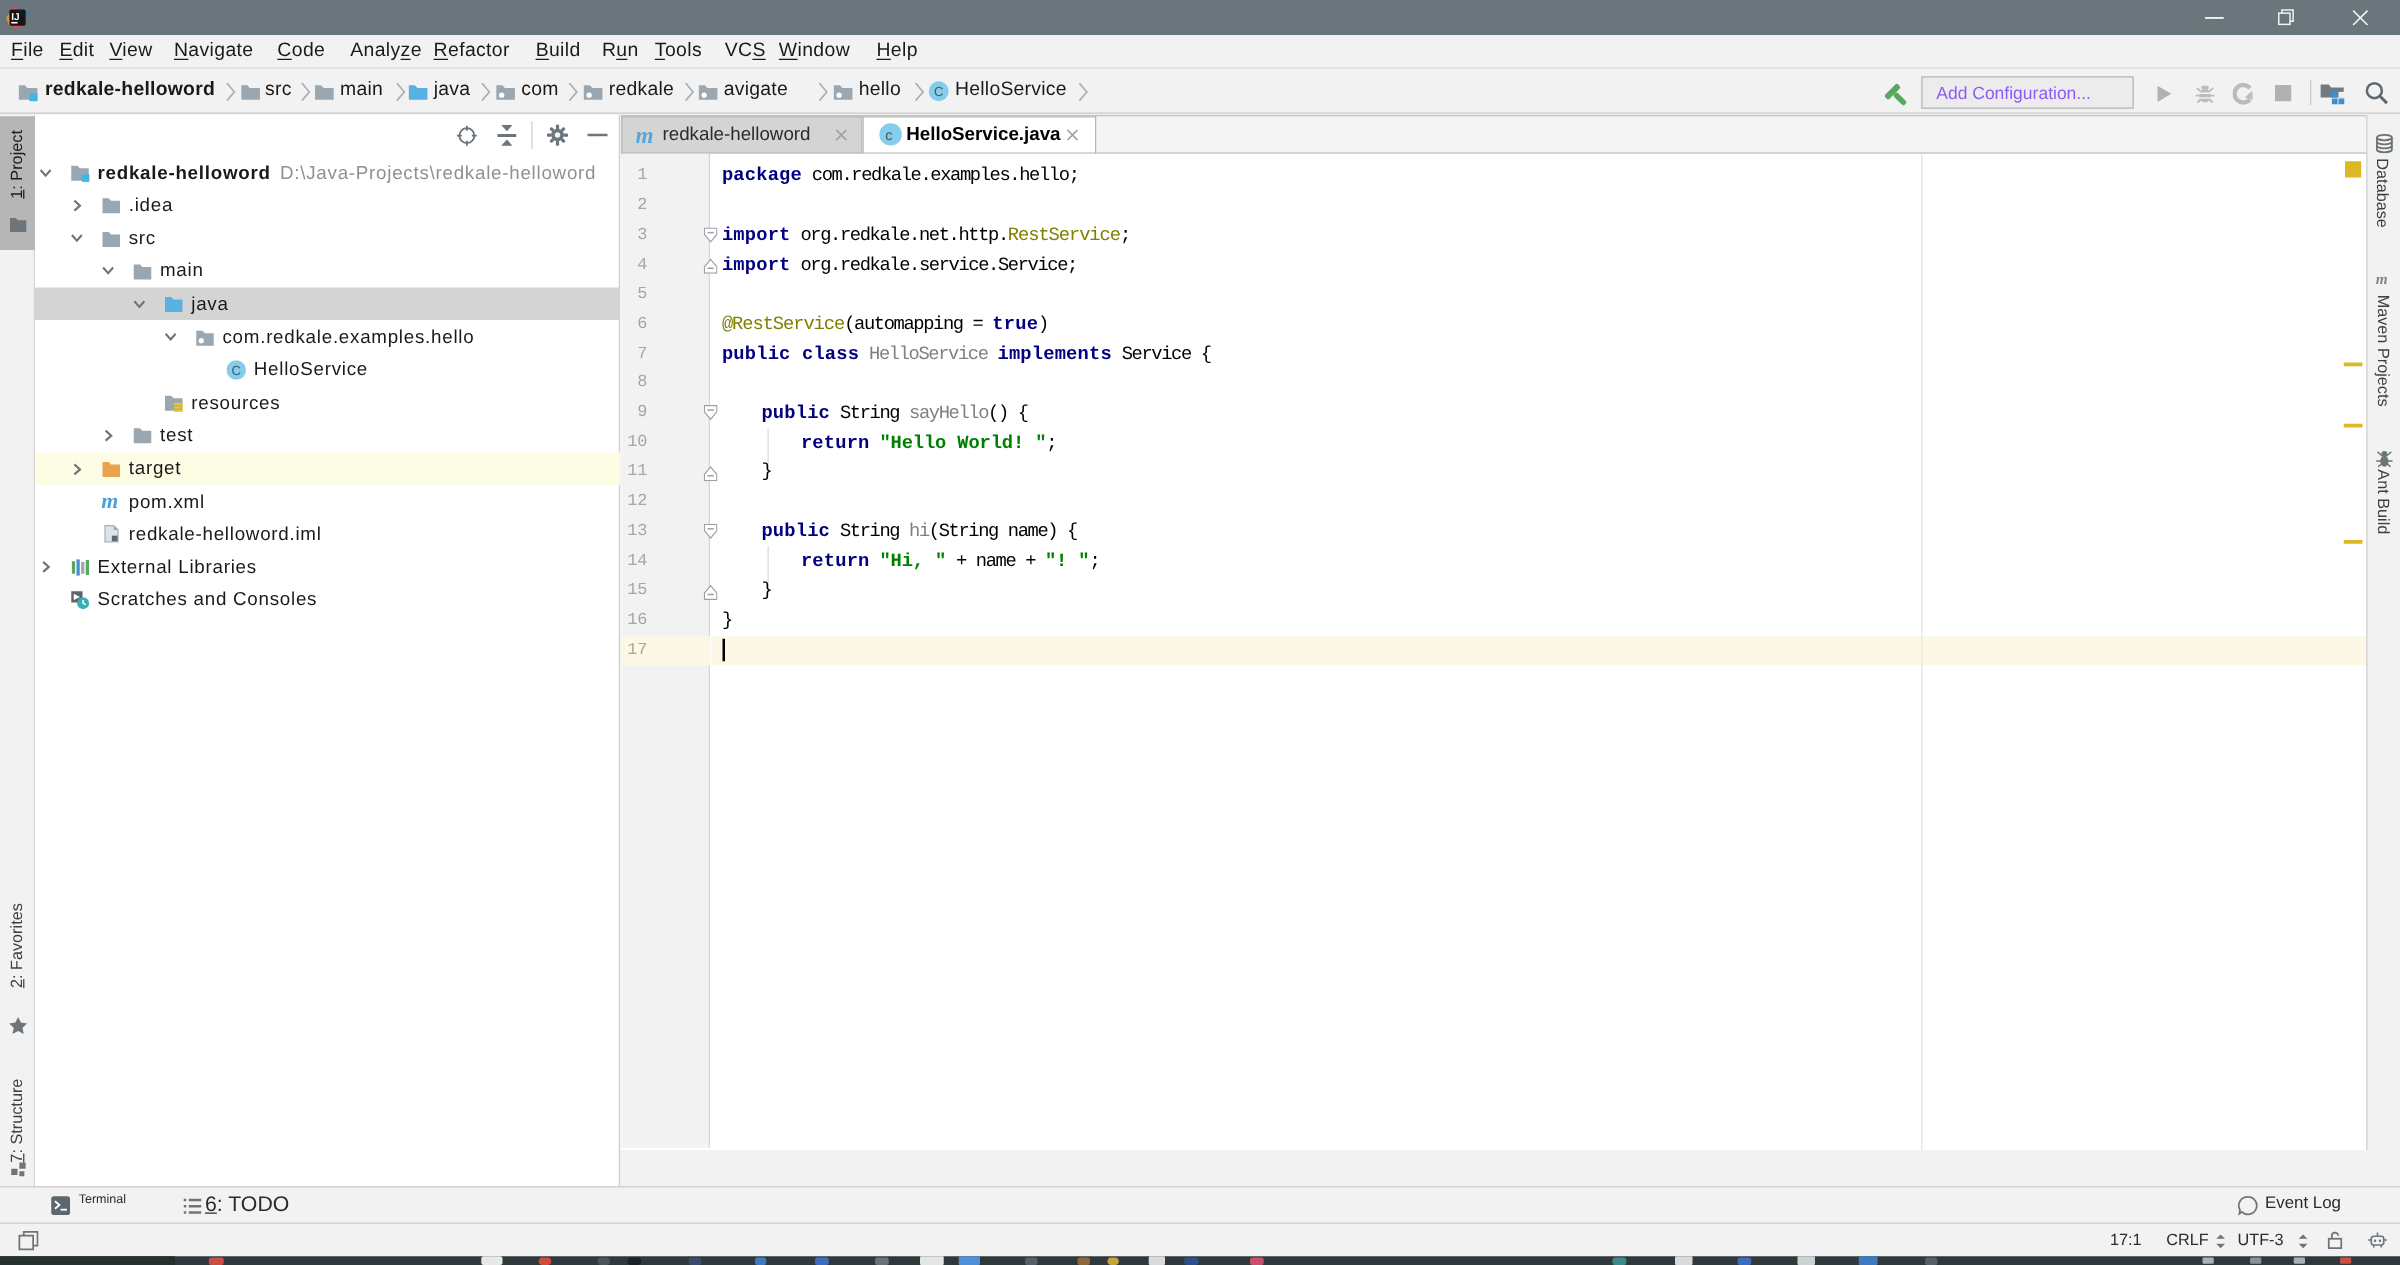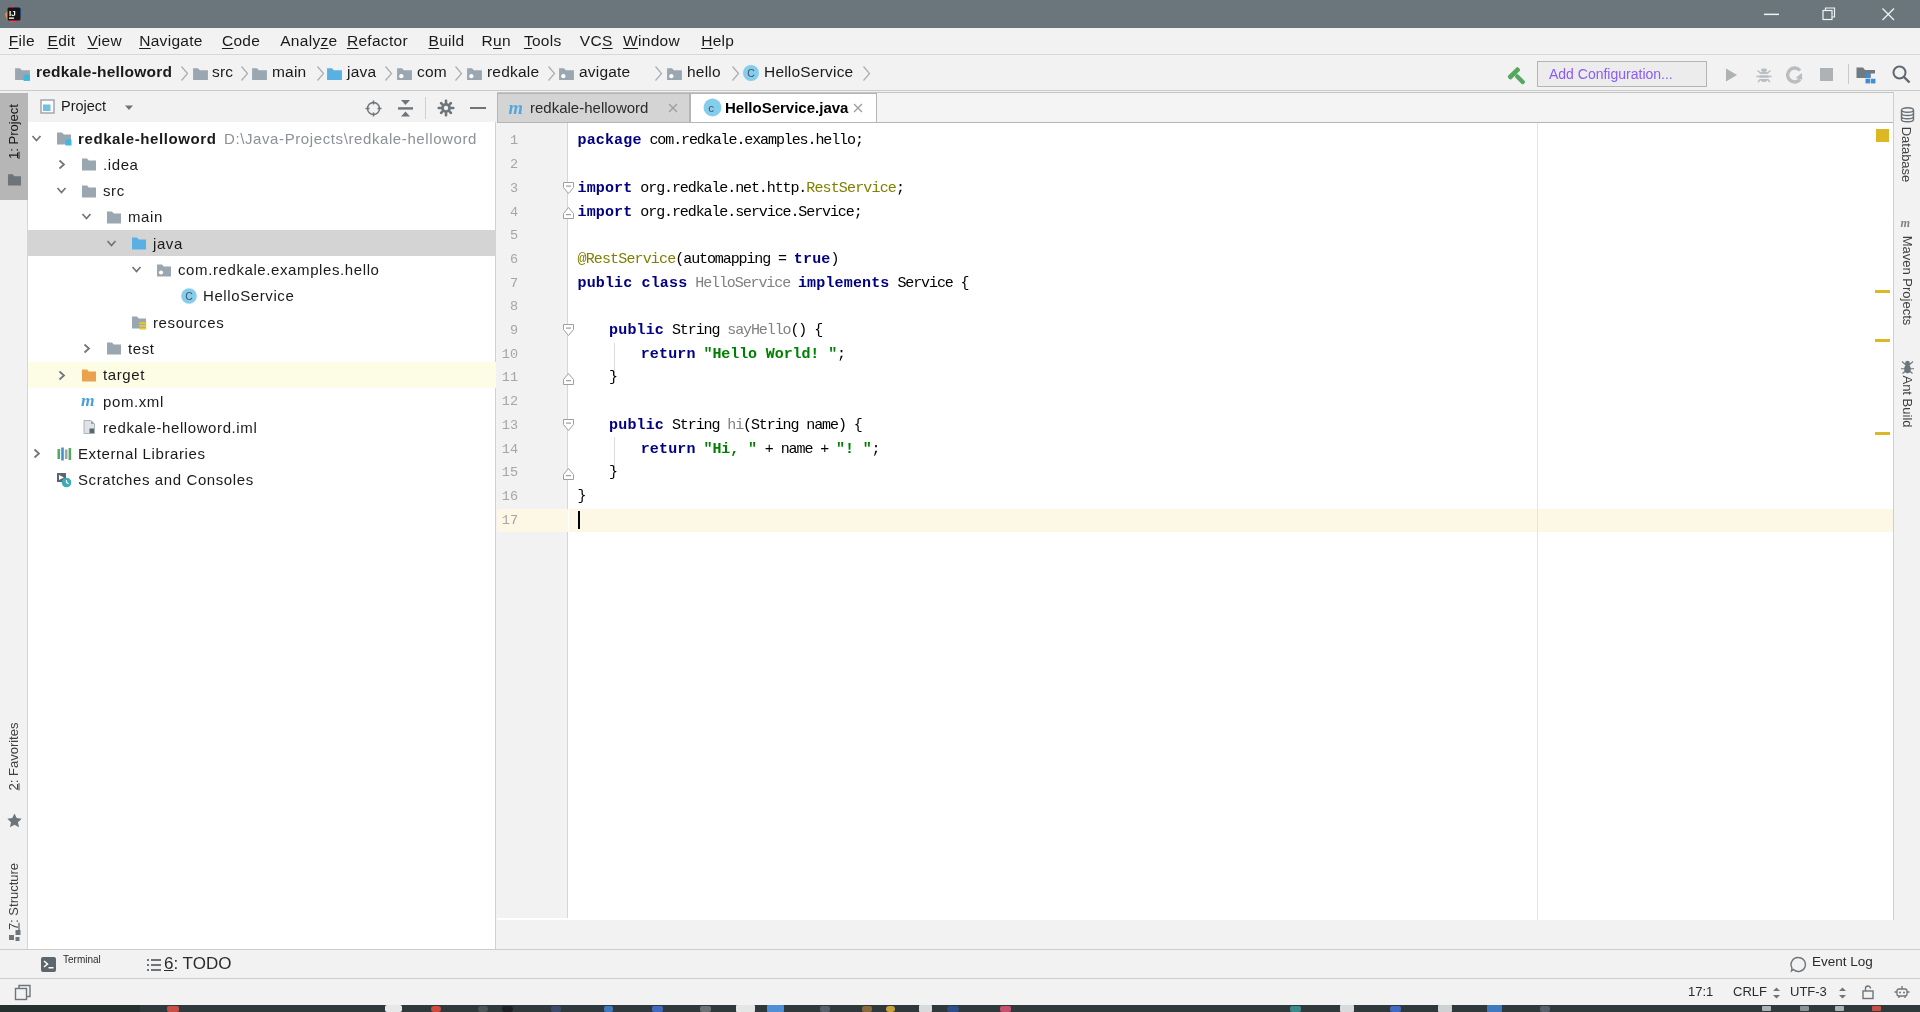--- a/index.html
+++ b/index.html
@@ -178,30 +178,20 @@
         <rect x="15.8" y="9.5" width="4.6" height="4.6" fill="#f2f2f2"></rect>
         <rect x="15.8" y="14.8" width="4.6" height="4.6" fill="#3d8fd1"></rect>
         <rect x="10.5" y="14.8" width="4.6" height="4.6" fill="#3d8fd1"></rect>
       </svg>
     <svg class="abs" style="left:1891px;top:9px" width="21" height="21" viewBox="0 0 21 21">
         <circle cx="8.5" cy="8.5" r="6" fill="none" stroke="#5f686e" stroke-width="2"></circle>
         <path d="M13,13 L18.5,18.5" stroke="#5f686e" stroke-width="2.4"></path>
       </svg>
   </div>
   <div class="abs" id="projpanel"></div>
-  <div class="abs" id="projheader">
-    <svg class="abs" style="left:12px;top:7px" width="15" height="15" viewBox="0 0 15 15">
-        <rect x="1" y="1" width="13" height="13" fill="#fbfbfb" stroke="#9aa3aa" stroke-width="1.4"></rect>
-        <rect x="3" y="5.5" width="7.5" height="6.5" fill="#6fc0e3"></rect>
-      </svg>
-    <div class="abs" style="left:33px;top:6px;font-size:14.5px;color:#1a1a1a">Project</div>
-    <svg class="abs" style="left:96px;top:12px" width="10" height="8" viewBox="0 0 10 8">
-        <path d="M1,1.5 L5,6 L9,1.5 z" fill="#6e757a"></path>
-      </svg>
-  </div>
   <div class="abs" id="projtools">
     <svg class="abs" style="left:365px;top:100px" width="17" height="17" viewBox="0 0 17 17">
         <circle cx="8.5" cy="8.5" r="6" fill="none" stroke="#6e757a" stroke-width="1.5"></circle>
         <path d="M8.5,0.5 v4 M8.5,12.5 v4 M0.5,8.5 h4 M12.5,8.5 h4" stroke="#6e757a" stroke-width="1.5"></path>
         <circle cx="8.5" cy="8.5" r="6" fill="none"></circle>
       </svg>
     <svg class="abs" style="left:397px;top:99px" width="17" height="19" viewBox="0 0 17 19">
         <path d="M4,1 h9 l-4.5,5 z" fill="#6e757a"></path>
         <rect x="1" y="8.2" width="15" height="2.4" fill="#6e757a"></rect>
         <path d="M4,17.5 h9 l-4.5,-5 z" fill="#6e757a"></path>

